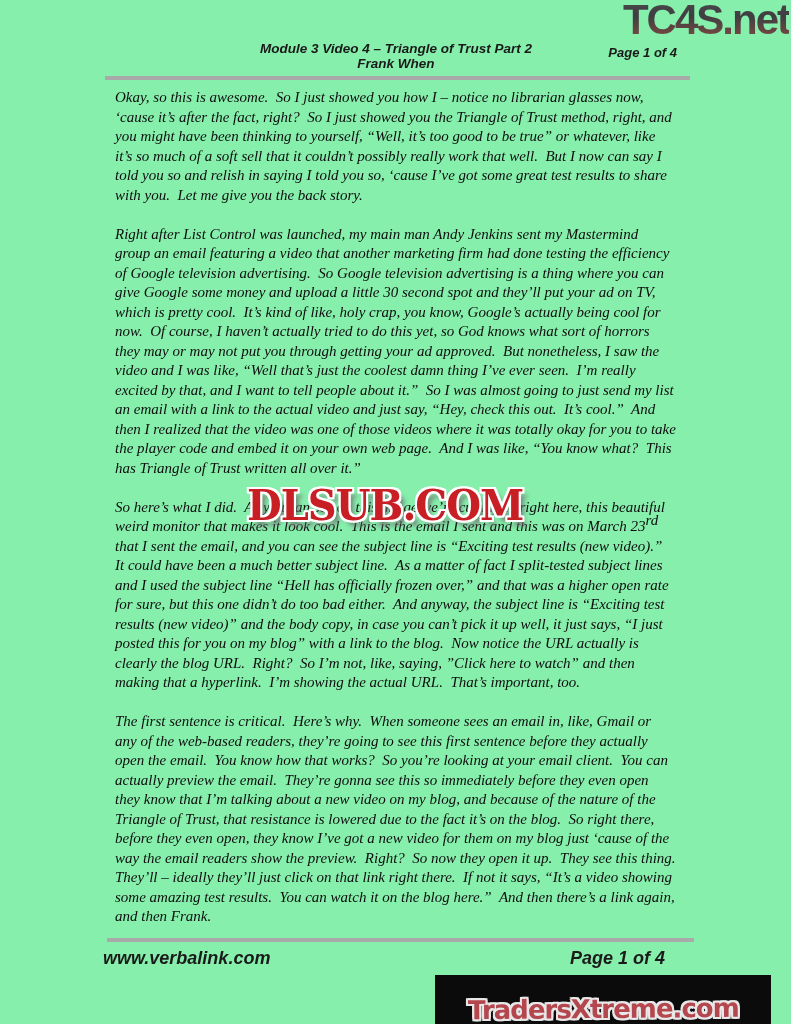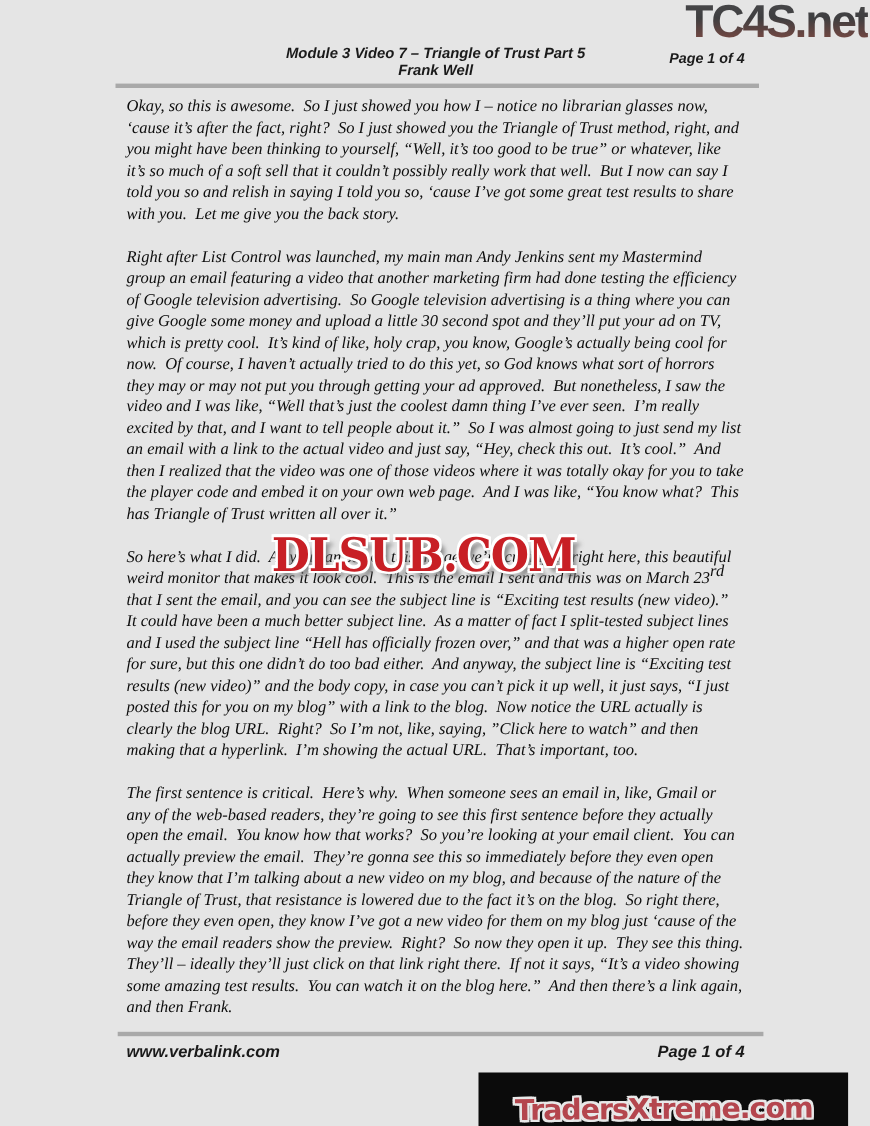--- a/index.html
+++ b/index.html
@@ -1,21 +1,21 @@
 <!DOCTYPE html>
 <html><head>
 <meta charset="utf-8">
 <style>
   html,body{margin:0;padding:0;}
   body{
     width:791px;height:1024px;position:relative;overflow:hidden;
     background:#ffffff;
     font-family:"Liberation Serif", serif;
   }
-  .page{position:absolute;inset:0;background:#e5e5e5;}
+  .page{position:absolute;inset:0;background:#86efac;}
 
   
   .site-logo{
     position:absolute;top:-4px;right:2px;
     font-family:"Liberation Sans", sans-serif;
     font-weight:900;font-size:42px;letter-spacing:-2px;
     background:linear-gradient(#4a4a4c 8%, #3e3e40 42%, #6e4742 78%, #9a5a50 100%);
     -webkit-background-clip:text;background-clip:text;
     -webkit-text-fill-color:transparent;color:transparent;
   }
@@ -56,23 +56,23 @@
       5px 6px 4px rgba(110,110,110,0.75);
     transform:scaleY(1.05);
   }
 
   
   .footer-rule{
     position:absolute;top:938px;left:107px;width:587px;height:4px;
     background:#a9a9a9;
   }
   .footer-row{
-    position:absolute;top:948px;left:115px;width:562px;
+    position:absolute;top:948px;left:103px;width:562px;
     font-family:"Liberation Sans", sans-serif;
-    font-weight:bold;font-style:italic;font-size:15px;color:#1a1a1a;text-align:right;
+    font-weight:bold;font-style:italic;font-size:18px;color:#1a1a1a;text-align:right;
   }
   .footer-site{float:left;}
   .footer-page{float:right;}
 
   
   .banner{
     position:absolute;left:435px;top:975px;width:336px;height:49px;
     background:#0b0b0b;
     display:flex;align-items:flex-end;justify-content:center;
   }
@@ -89,22 +89,22 @@
 </head>
 <body>
 
 <div class="page">
 
   <div class="site-logo">TC4S.net</div>
 
   <div class="page-num-top">Page 1 of 4</div>
 
   <div class="header-block">
-    <div>Module 3 Video 7 – Triangle of Trust Part 5</div>
-    <div>Frank Well</div>
+    <div>Module 3 Video 4 – Triangle of Trust Part 2</div>
+    <div>Frank When</div>
   </div>
 
   <div class="header-rule"></div>
 
   <div class="doc-body">
     <p>Okay, so this is awesome.  So I just showed you how I – notice no librarian glasses now, ‘cause it’s after the fact, right?  So I just showed you the Triangle of Trust method, right, and you might have been thinking to yourself, “Well, it’s too good to be true” or whatever, like it’s so much of a soft sell that it couldn’t possibly really work that well.  But I now can say I told you so and relish in saying I told you so, ‘cause I’ve got some great test results to share with you.  Let me give you the back story.</p>
     <p>Right after List Control was launched, my main man Andy Jenkins sent my Mastermind group an email featuring a video that another marketing firm had done testing the efficiency of Google television advertising.  So Google television advertising is a thing where you can give Google some money and upload a little 30 second spot and they’ll put your ad on TV, which is pretty cool.  It’s kind of like, holy crap, you know, Google’s actually being cool for now.  Of course, I haven’t actually tried to do this yet, so God knows what sort of horrors they may or may not put you through getting your ad approved.  But nonetheless, I saw the video and I was like, “Well that’s just the coolest damn thing I’ve ever seen.  I’m really excited by that, and I want to tell people about it.”  So I was almost going to just send my list an email with a link to the actual video and just say, “Hey, check this out.  It’s cool.”  And then I realized that the video was one of those videos where it was totally okay for you to take the player code and embed it on your own web page.  And I was like, “You know what?  This has Triangle of Trust written all over it.”</p>
     <p><span>So here’s what I did.  As you can see on this image we’re cutting to right here, this beautiful weird monitor that makes it look cool.  This is the email I sent and this was on March 23</span><sup>rd</sup><span> that I sent the email, and you can see the subject line is “Exciting test results (new video).”  It could have been a much better subject line.  As a matter of fact I split-tested subject lines and I used the subject line “Hell has officially frozen over,” and that was a higher open rate for sure, but this one didn’t do too bad either.  And anyway, the subject line is “Exciting test results (new video)” and the body copy, in case you can’t pick it up well, it just says, “I just posted this for you on my blog” with a link to the blog.  Now notice the URL actually is clearly the blog URL.  Right?  So I’m not, like, saying, ”Click here to watch” and then making that a hyperlink.  I’m showing the actual URL.  That’s important, too.</span></p>
     <p>The first sentence is critical.  Here’s why.  When someone sees an email in, like, Gmail or any of the web-based readers, they’re going to see this first sentence before they actually open the email.  You know how that works?  So you’re looking at your email client.  You can actually preview the email.  They’re gonna see this so immediately before they even open they know that I’m talking about a new video on my blog, and because of the nature of the Triangle of Trust, that resistance is lowered due to the fact it’s on the blog.  So right there, before they even open, they know I’ve got a new video for them on my blog just ‘cause of the way the email readers show the preview.  Right?  So now they open it up.  They see this thing.  They’ll – ideally they’ll just click on that link right there.  If not it says, “It’s a video showing some amazing test results.  You can watch it on the blog here.”  And then there’s a link again, and then Frank.</p>
   </div>

